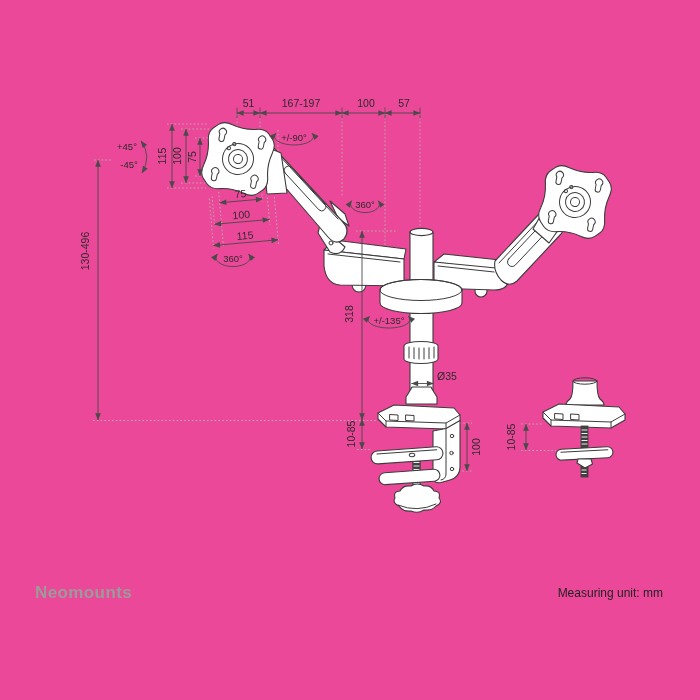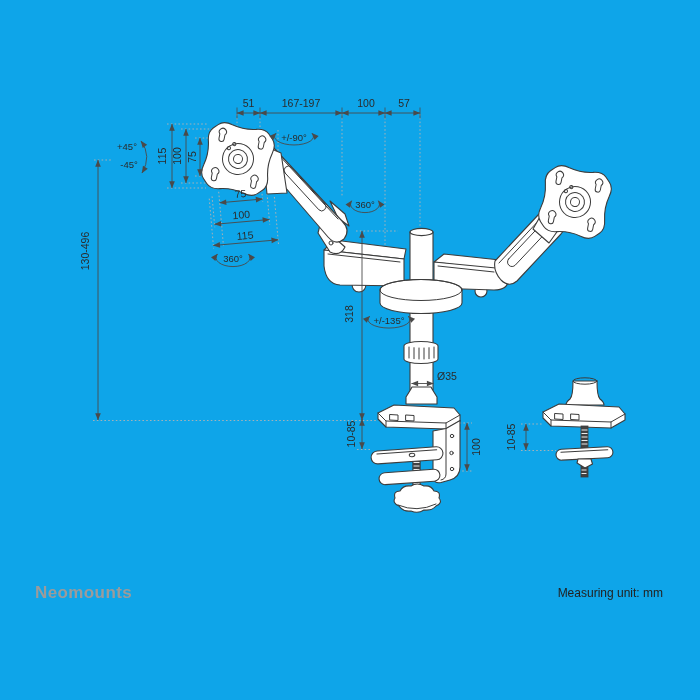--- a/index.html
+++ b/index.html
@@ -1,17 +1,17 @@
 <!DOCTYPE html>
 <html><head>
 <meta charset="utf-8">
 <style>
   html,body{margin:0;padding:0;background:#ffffff;}
   body{width:700px;height:700px;font-family:"Liberation Sans",sans-serif;}
-  .stage{position:relative;width:700px;height:700px;background:#0ea5e9;overflow:hidden;}
+  .stage{position:relative;width:700px;height:700px;background:#ec4899;overflow:hidden;}
   svg{display:block;}
   .part{fill:#ffffff;stroke:#3c3c3c;stroke-width:1.1;stroke-linejoin:round;stroke-linecap:round;}
   .pline{fill:none;stroke:#3c3c3c;stroke-width:1;stroke-linejoin:round;stroke-linecap:round;}
   .dark{fill:#424242;stroke:#3c3c3c;stroke-width:0.8;}
   .thread{stroke:#ffffff;stroke-width:0.9;}
   .dim{fill:none;stroke:#4a4a4a;stroke-width:0.9;}
   .tick{stroke:#4a4a4a;stroke-width:0.8;}
   .ext{fill:none;stroke:#b3b3b3;stroke-width:0.9;stroke-dasharray:1.6 2.2;}
   .dimtxt{font-size:10.5px;fill:#2b2b2b;}
   .angtxt{font-size:9.5px;fill:#2b2b2b;}

